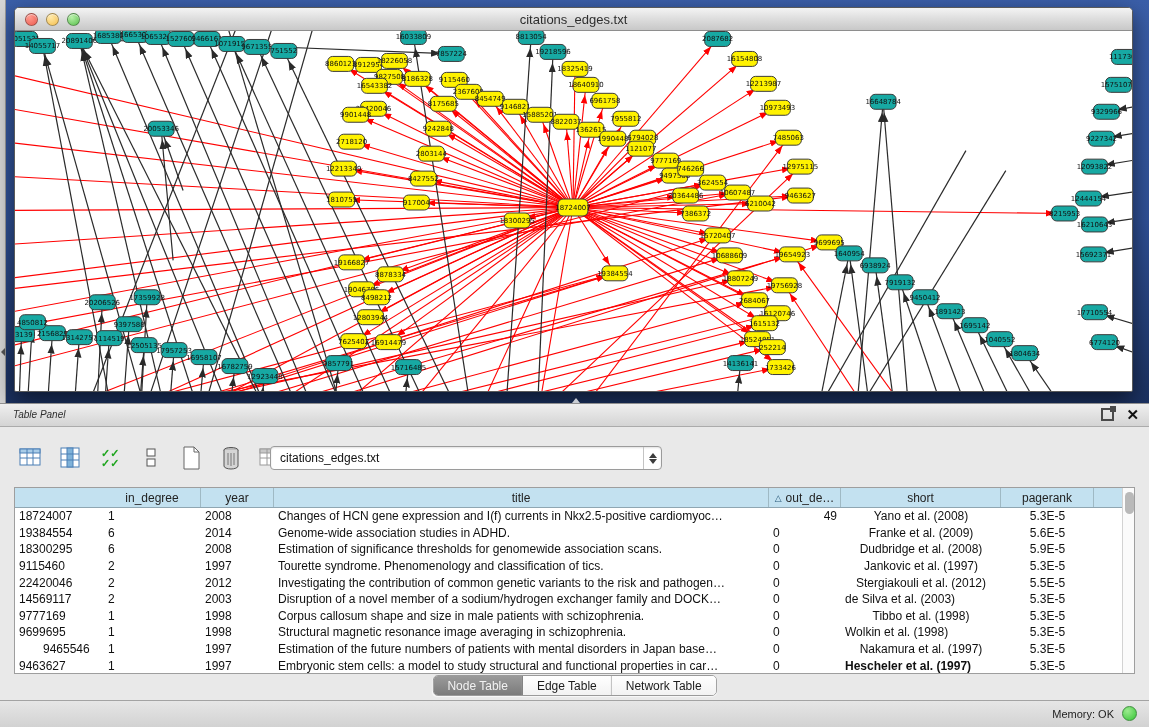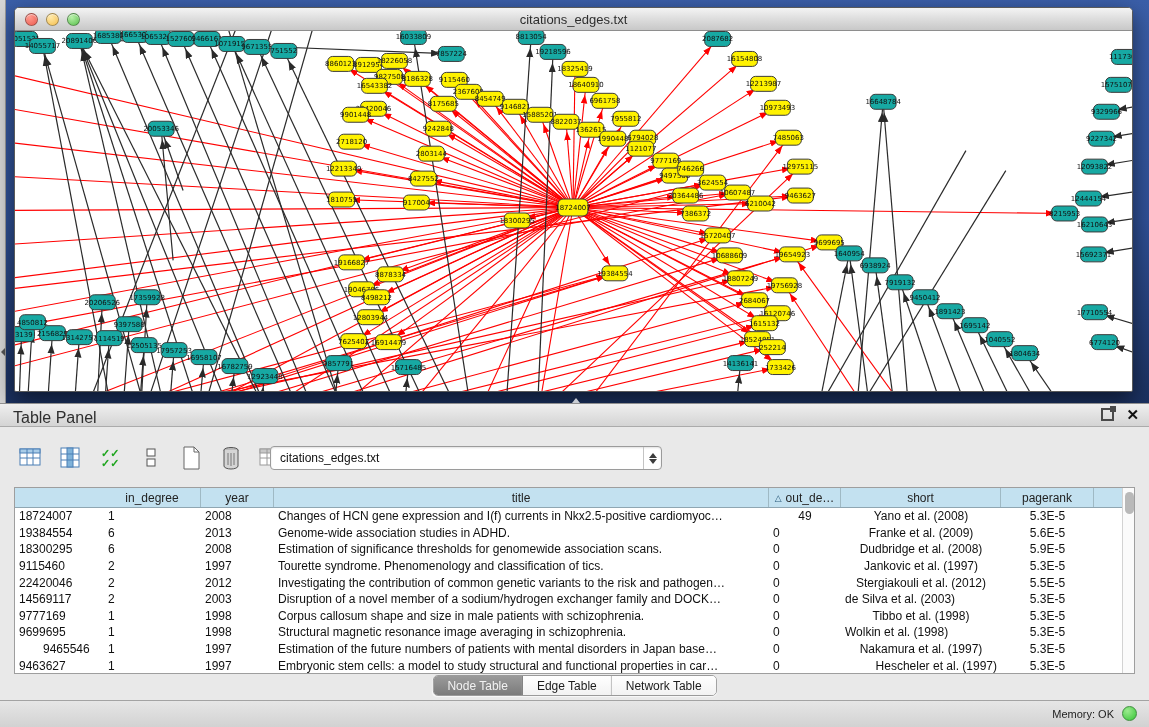--- a/index.html
+++ b/index.html
@@ -28,21 +28,21 @@
   .win-title { position:absolute; left:0; right:0; top:4px; text-align:center;
                font-size:13px; color:#2E2E2E; }
   .canvas-wrap { position:relative; width:1117px; height:360px; background:#FFFFFF; overflow:hidden; border-radius:0 0 2px 2px; }
   .canvas-wrap svg { display:block; }
   .graph-label { font-family:"DejaVu Sans",sans-serif; font-size:7px; fill:#111; }
 
   
   .panel-titlebar { position:absolute; left:0; top:403px; width:1149px; height:24px;
                     background:linear-gradient(180deg,#EFEFEF,#D4D4D4);
                     border-top:1px solid #8F8F8F; border-bottom:1px solid #ABABAB; }
-  .panel-title { position:absolute; left:13px; top:5px; font-size:16px; color:#2F2F2F; }
+  .panel-title { position:absolute; left:13px; top:5px; font-size:10px; color:#2F2F2F;font-style:italic; }
   .splitter-grip { position:absolute; left:572px; top:-6px; width:0; height:0;
                    border-left:4px solid transparent; border-right:4px solid transparent; border-bottom:5px solid #C9CDD4; }
   .panel-buttons { position:absolute; right:10px; top:4px; display:flex; gap:12px; align-items:center; }
   .float-icon { width:13px; height:13px; border:2px solid #4A4A4A; position:relative; }
   .float-icon:before { content:""; position:absolute; right:-4px; top:-4px; width:6px; height:6px; background:#4A4A4A; }
   .close-icon { font-size:15px; font-weight:bold; color:#111; line-height:13px; cursor:default; }
 
   .panel-body { position:absolute; left:0; top:427px; width:1149px; height:273px; background:#E9E9E9; }
 
   .toolbar { position:absolute; left:16px; top:14px; height:34px; display:flex; align-items:center; gap:10px; }
@@ -635,28 +635,28 @@
             <span>pagerank</span>
           </div>
           <div class="th" style="width: 28px; border-right: none;"></div>
         </div>
       <div id="tbody">
           <div class="trow">
             <div class="td" style="width: 89px; text-align: left;">18724007</div>
             <div class="td" style="width: 97px; text-align: left;">1</div>
             <div class="td" style="width: 73px; text-align: left;">2008</div>
             <div class="td" style="width: 495px; text-align: left;">Changes of HCN gene expression and I(f) currents in Nkx2.5-positive cardiomyoc…</div>
-            <div class="td" style="width: 72px; text-align: center;">49</div>
+            <div class="td" style="width: 72px; text-align: right;">49</div>
             <div class="td" style="width: 160px; text-align: center;">Yano et al. (2008)</div>
             <div class="td" style="width: 93px; text-align: center;">5.3E-5</div>
           </div>
           <div class="trow">
             <div class="td" style="width: 89px; text-align: left;">19384554</div>
             <div class="td" style="width: 97px; text-align: left;">6</div>
-            <div class="td" style="width: 73px; text-align: left;">2013</div>
+            <div class="td" style="width: 73px; text-align: left;">2014</div>
             <div class="td" style="width: 495px; text-align: left;">Genome-wide association studies in ADHD.</div>
             <div class="td" style="width: 72px; text-align: left;">0</div>
             <div class="td" style="width: 160px; text-align: center;">Franke et al. (2009)</div>
             <div class="td" style="width: 93px; text-align: center;">5.6E-5</div>
           </div>
           <div class="trow">
             <div class="td" style="width: 89px; text-align: left;">18300295</div>
             <div class="td" style="width: 97px; text-align: left;">6</div>
             <div class="td" style="width: 73px; text-align: left;">2008</div>
             <div class="td" style="width: 495px; text-align: left;">Estimation of significance thresholds for genomewide association scans.</div>
@@ -717,21 +717,21 @@
             <div class="td" style="width: 72px; text-align: left;">0</div>
             <div class="td" style="width: 160px; text-align: center;">Nakamura et al. (1997)</div>
             <div class="td" style="width: 93px; text-align: center;">5.3E-5</div>
           </div>
           <div class="trow">
             <div class="td" style="width: 89px; text-align: left;">9463627</div>
             <div class="td" style="width: 97px; text-align: left;">1</div>
             <div class="td" style="width: 73px; text-align: left;">1997</div>
             <div class="td" style="width: 495px; text-align: left;">Embryonic stem cells: a model to study structural and functional properties in car…</div>
             <div class="td" style="width: 72px; text-align: left;">0</div>
-            <div class="td" style="width: 160px; text-align: right;">Hescheler et al. (1997)</div>
+            <div class="td" style="width: 160px; text-align: left; font-weight: bold;">Hescheler et al. (1997)</div>
             <div class="td" style="width: 93px; text-align: center;">5.3E-5</div>
           </div>
         </div>
     </div>
     <div class="vscroll">
       <div class="vthumb"></div>
     </div>
   </div>
 
   <div class="seg-tabs" id="segtabs">

